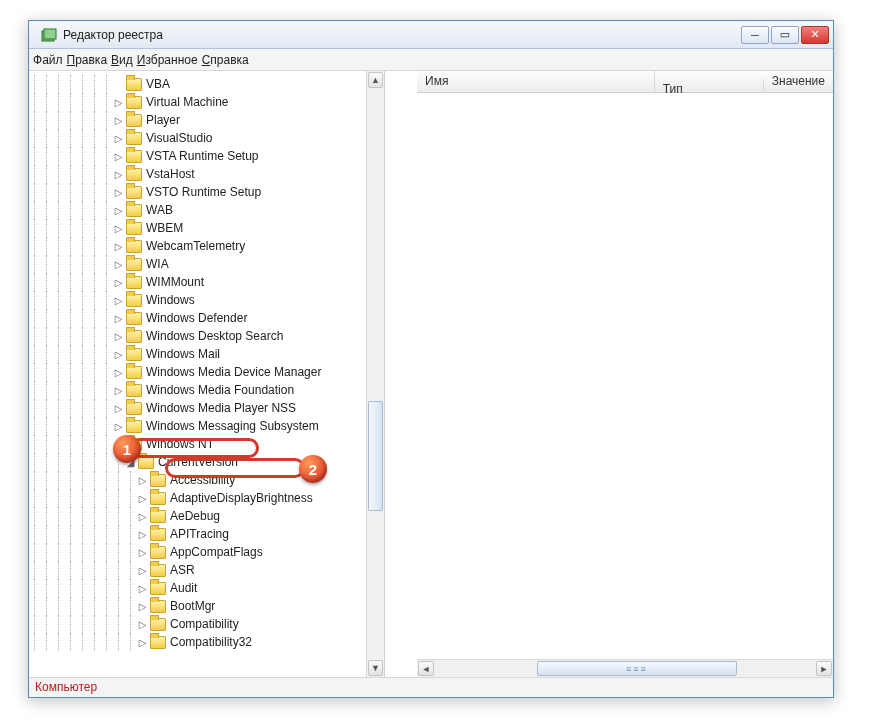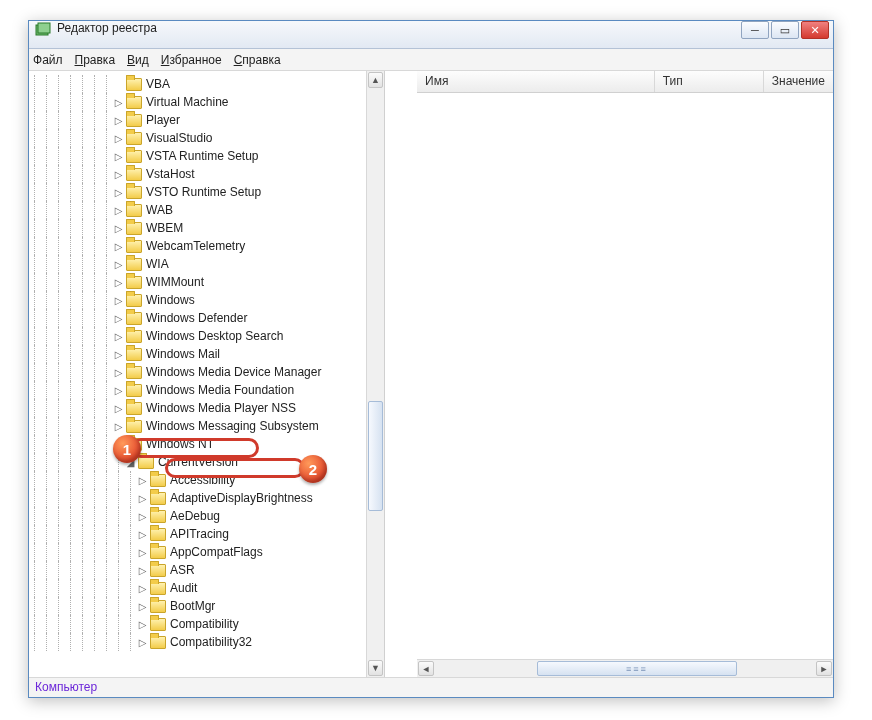--- a/index.html
+++ b/index.html
@@ -21,21 +21,22 @@
     background: #fff;
     box-shadow: 0 3px 15px rgba(0,0,0,0.25);
     display: flex;
     flex-direction: column;
   }
   .titlebar {
     height: 28px;
     background: linear-gradient(#f6f8fb,#e2e9f3);
     border-bottom: 1px solid #b4c2d6;
     display: flex;
-    padding: 0 4px 0 6px;
+    align-items: center;
+    padding: 0 4px 0 12px;
   }
   .titleicon {
     width: 16px; height: 16px;
     margin-right: 6px;
     display: inline-flex;
     align-items: center; justify-content: center;
   }
   .titletxt { flex: 1; color: #222; }
   .winbtns { display: flex; gap: 2px; }
   .winbtn {
@@ -49,21 +50,21 @@
   .winbtn.close {
     background: linear-gradient(#f08080,#d43a2f);
     border-color:#b23228; color:#fff;
   }
   .menubar {
     height: 22px;
     background: #f4f4f4;
     border-bottom: 1px solid #d8d8d8;
     display: flex; align-items:center;
     padding-left: 4px;
-    gap: 12px;
+    gap: 4px;
   }
   .menuitem { color:#222; }
   .menuitem .u { text-decoration: underline; }
   .client {
     flex: 1;
     display: flex;
     min-height: 0;
   }
   .treepane {
     width: 356px;
@@ -77,21 +78,21 @@
     background: linear-gradient(#fdfdfd,#ececec);
     border-bottom: 1px solid #d0d0d0;
     display: flex;
   }
   .col {
     border-right: 1px solid #d8d8d8;
     padding: 3px 8px;
     color:#333;
   }
   .col.name { width: 240px; }
-  .col.type { width: 110px; }
+  .col.type { width: 110px; margin-top: 8px; }
   .col.val  { flex:1; border-right:none; }
   .listbody { flex:1; position:relative; background:#fff; }
   .rightpane { flex:1; display:flex; flex-direction:column; min-width:0;padding-left:32px; }
   .hscroll {
     height: 18px;
     background:#f0f0f0;
     border-top:1px solid #d8d8d8;
     position:relative;
   }
   .hscroll .btn {
@@ -119,21 +120,21 @@
     display:flex;align-items:center;justify-content:center;font-size:9px;color:#555;
   }
   .vscroll .vbtnT{top:1px;} .vscroll .vbtnB{bottom:1px;}
   .vscroll .vthumb{
     position:absolute; left:1px; top:330px; width:15px; height:110px;
     background:linear-gradient(90deg,#f6f9fe,#d6e2f1);
     border:1px solid #a6bcd8; border-radius:2px;
   }
   .statusbar {
     height: 20px; border-top:1px solid #d8d8d8;
-    background:#f4f4f4; padding:2px 6px; color:#6d28d9;
+    background:#f4f4f4; padding:2px 6px; color:#b91c1c;
   }
   .tree { position:absolute; left:0; top:4px; right:6px; }
   .row {
     height: 18px; display:flex; align-items:center;
     white-space:nowrap;
   }
   .gutter {
     display:flex; align-items:center; height:18px;
     position:relative;
   }

